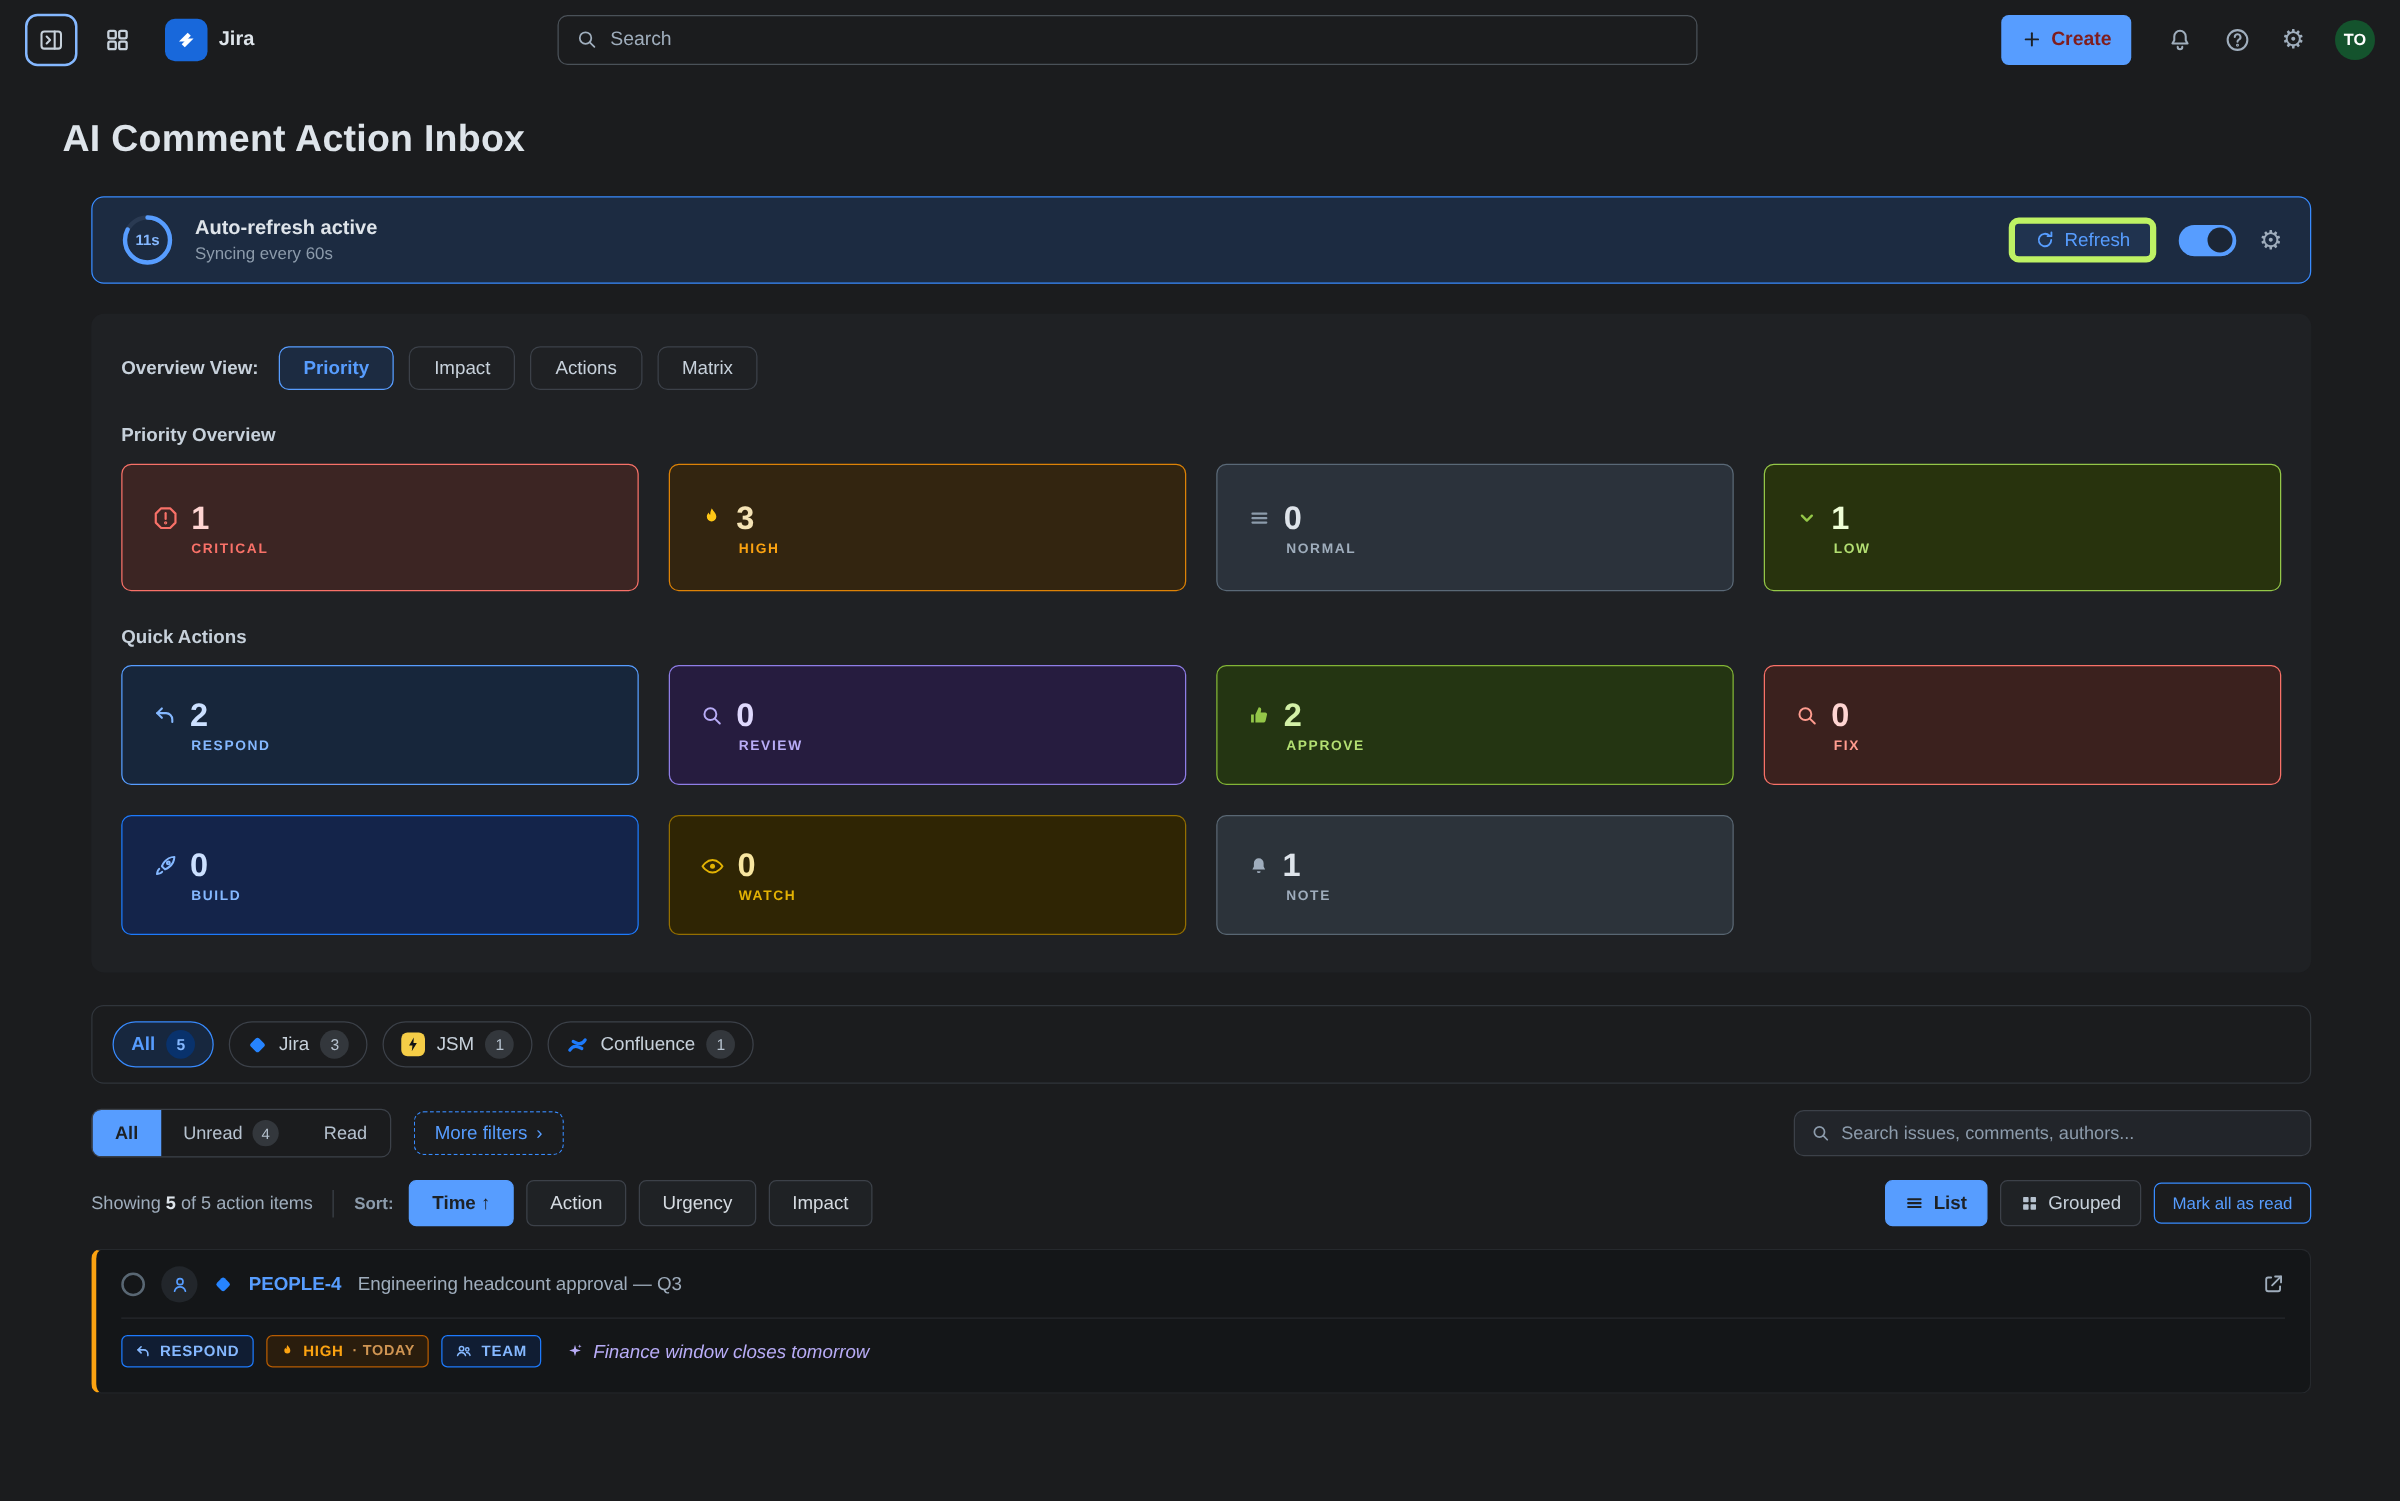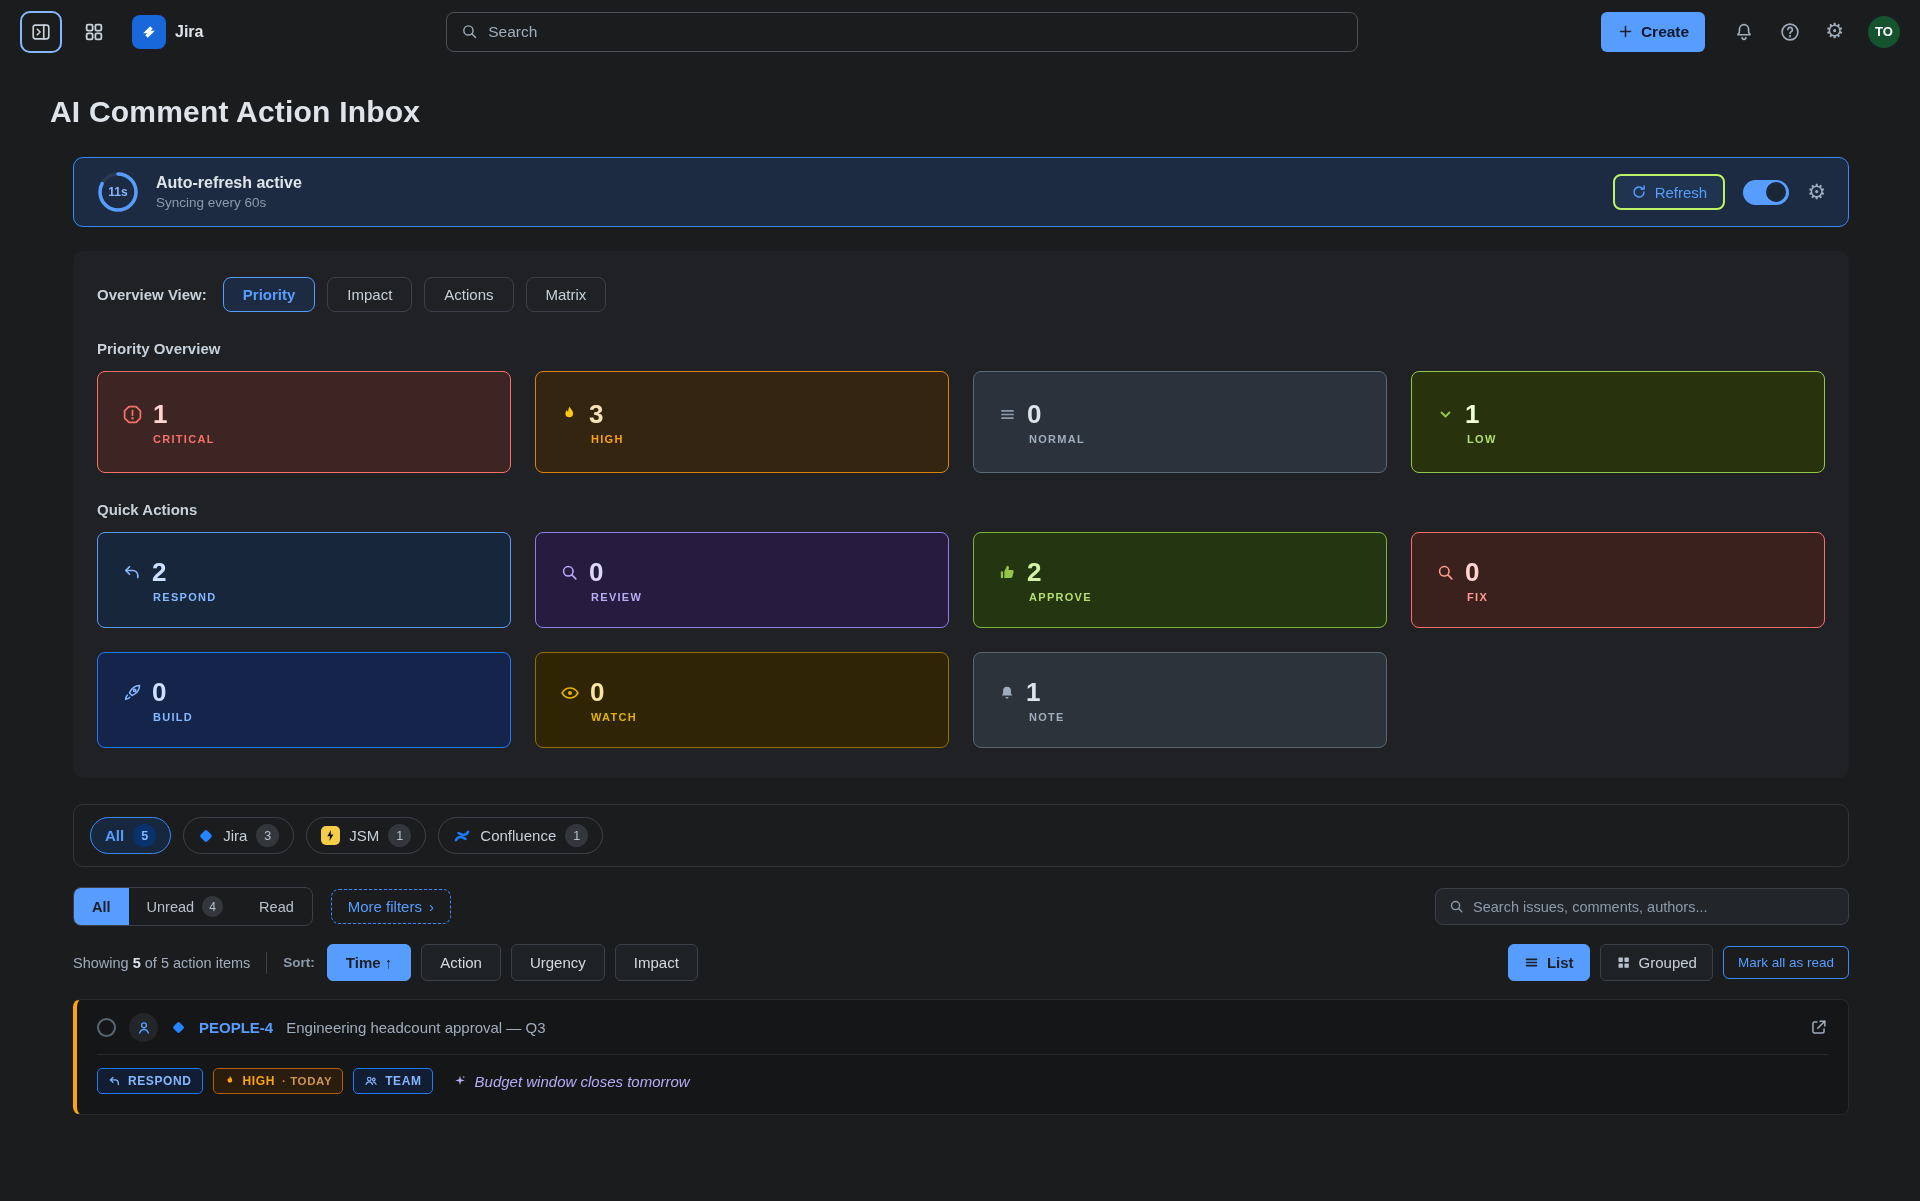--- a/index.html
+++ b/index.html
@@ -21,42 +21,42 @@
   .tb-brand { display:flex; align-items:center; gap:9px; margin-left:6px; }
   .jira-tile { width:34px; height:34px; border-radius:8px; background:#1868DB;
     display:flex; align-items:center; justify-content:center; }
   .brand-name { font-size:16px; font-weight:700; color:#DEE4EA; }
   .tb-search { flex:1; max-width:912px; margin:0 auto; height:40px; border:1px solid #4A5158;
     border-radius:8px; display:flex; align-items:center; gap:10px; padding:0 14px; background:#1B1C1E; }
   .tb-search input { flex:1; background:transparent; border:none; outline:none; color:#DEE4EA;
     font-size:15.5px; font-family:inherit; }
   .tb-search input::placeholder { color:#9FADBC; }
   .btn-create { height:40px; padding:0 16px; border:none; border-radius:6px; background:#579DFF;
-    color:#0f172a; font-size:15.5px; font-weight:700; display:flex; align-items:center; gap:7px; }
+    color:#7f1d1d; font-size:15.5px; font-weight:700; display:flex; align-items:center; gap:7px; }
   .tb-right { display:flex; align-items:center; gap:24px; margin-left:14px; }
   .tb-iconbtn { background:none; border:none; color:#9FADBC; display:flex; }
   .gear-glyph { font-family:"DejaVu Sans", sans-serif; font-size:21px; line-height:1; color:#9FADBC; }
   .avatar { width:32px; height:32px; border-radius:50%; background:#14532d; color:#fff;
     font-size:13px; font-weight:700; display:flex; align-items:center; justify-content:center; }
 
   
   .wrapper { padding:0 50px; }
   .page-title { font-size:30px; font-weight:700; color:#DEE4EA; margin:32px 0 28px; letter-spacing:.2px; }
   .inset { margin-left:23px; margin-right:21px; }
 
   
   .banner { height:70px; background:#1C2B41; border:1px solid #388BFF; border-radius:10px;
     display:flex; align-items:center; padding:0 22px; gap:16px; }
   .timer { position:relative; width:44px; height:44px; }
   .timer-label { position:absolute; inset:0; display:flex; align-items:center; justify-content:center;
     font-size:12px; font-weight:700; color:#85B8FF; }
   .banner-title { font-size:16px; font-weight:700; color:#DEE4EA; }
   .banner-sub { font-size:13.5px; color:#8C9BAB; margin-top:3px; }
   .banner-right { margin-left:auto; display:flex; align-items:center; gap:18px; }
-  .btn-refresh { height:36px; padding:0 16px; border-radius:8px; border:2px solid #bef264;
+  .btn-refresh { height:36px; padding:0 16px; border-radius:8px; border:5px solid #bef264;
     background:rgba(87,157,255,.08); color:#579DFF; font-size:15px; display:flex; align-items:center; gap:8px; }
   .toggle { width:46px; height:25px; border-radius:13px; background:#579DFF; position:relative; border:none; }
   .toggle .knob { position:absolute; top:2.5px; right:3px; width:20px; height:20px; border-radius:50%; background:#1B2636; }
 
   
   .panel { margin-top:24px; background:#1F2124; border-radius:10px; padding:26px 24px 30px; }
   .view-row { display:flex; align-items:center; gap:12px; }
   .view-label { font-size:15px; font-weight:600; color:#C7D1DB; margin-right:4px; }
   .tab { padding:8px 19px; border-radius:8px; font-size:15px; background:transparent;
     border:1px solid #3C4149; color:#C7D1DB; }
@@ -578,17 +578,17 @@
         </span>
         <span>TEAM</span>
       </span>
       <span class="why">
         <span class="icon">
           <svg width="14" height="14" viewBox="0 0 24 24">
             <path fill="#B8ACF6" d="M12 3l1.7 6L20 11l-6.3 2L12 19l-1.7-6L4 11l6.3-2z"></path>
             <path fill="#B8ACF6" d="M18.5 2.5l.6 2 2 .6-2 .6-.6 2-.6-2-2-.6 2-.6z"></path>
           </svg>
         </span>
-        <span>Budget window closes tomorrow</span>
+        <span>Finance window closes tomorrow</span>
       </span>
     </div>
   </article>
 </div>
 
 </body></html>

